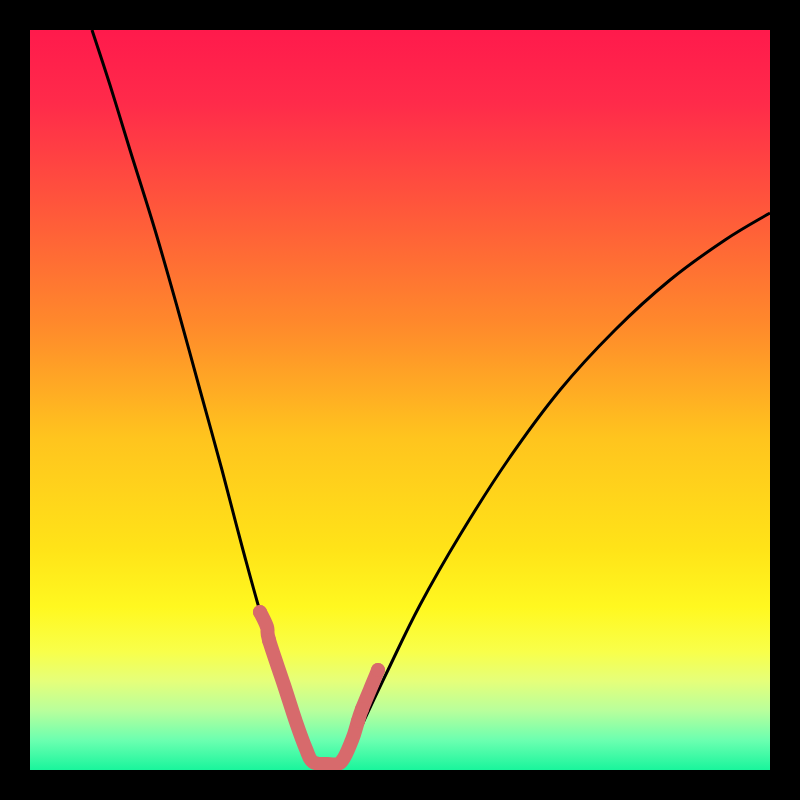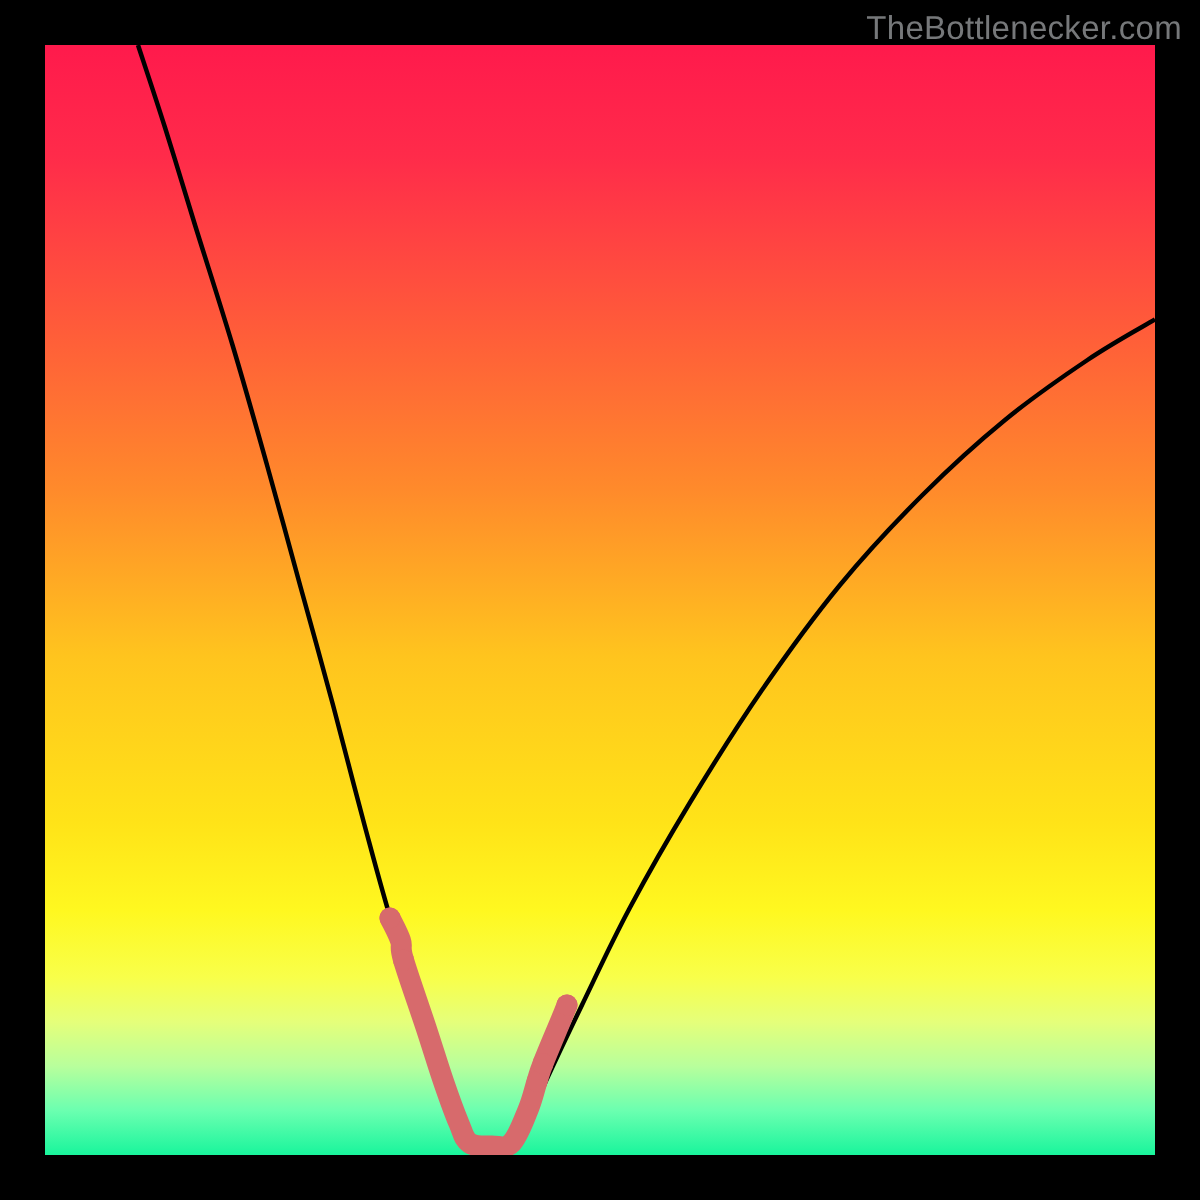--- a/index.html
+++ b/index.html
@@ -83,14 +83,13 @@
         </g>
       <g id="dots-group">
           <circle cx="230" cy="582" r="7" fill="#d76a6c"></circle>
           <circle cx="239" cy="610" r="7" fill="#d76a6c"></circle>
           <circle cx="328" cy="691" r="7" fill="#d76a6c"></circle>
           <circle cx="332" cy="679" r="7" fill="#d76a6c"></circle>
           <circle cx="348" cy="640" r="7" fill="#d76a6c"></circle>
         </g>
     </svg>
   </div>
-  <div class="watermark">TheBottlenecker.com</div>
 </div>
 
 </body></html>

